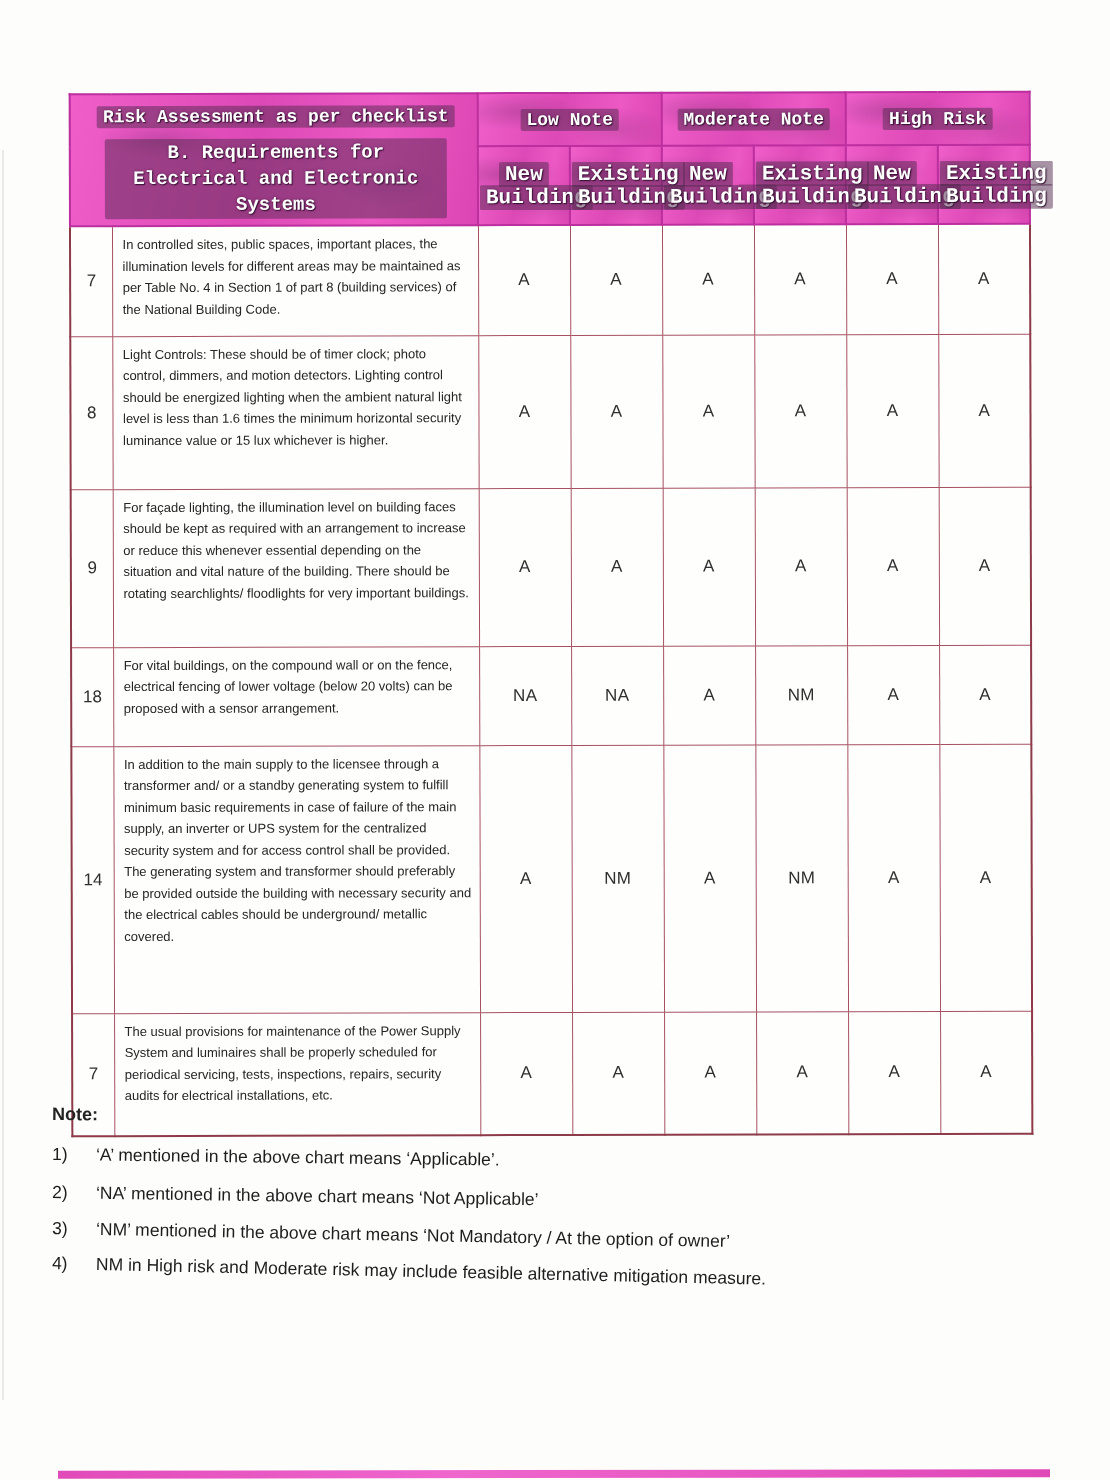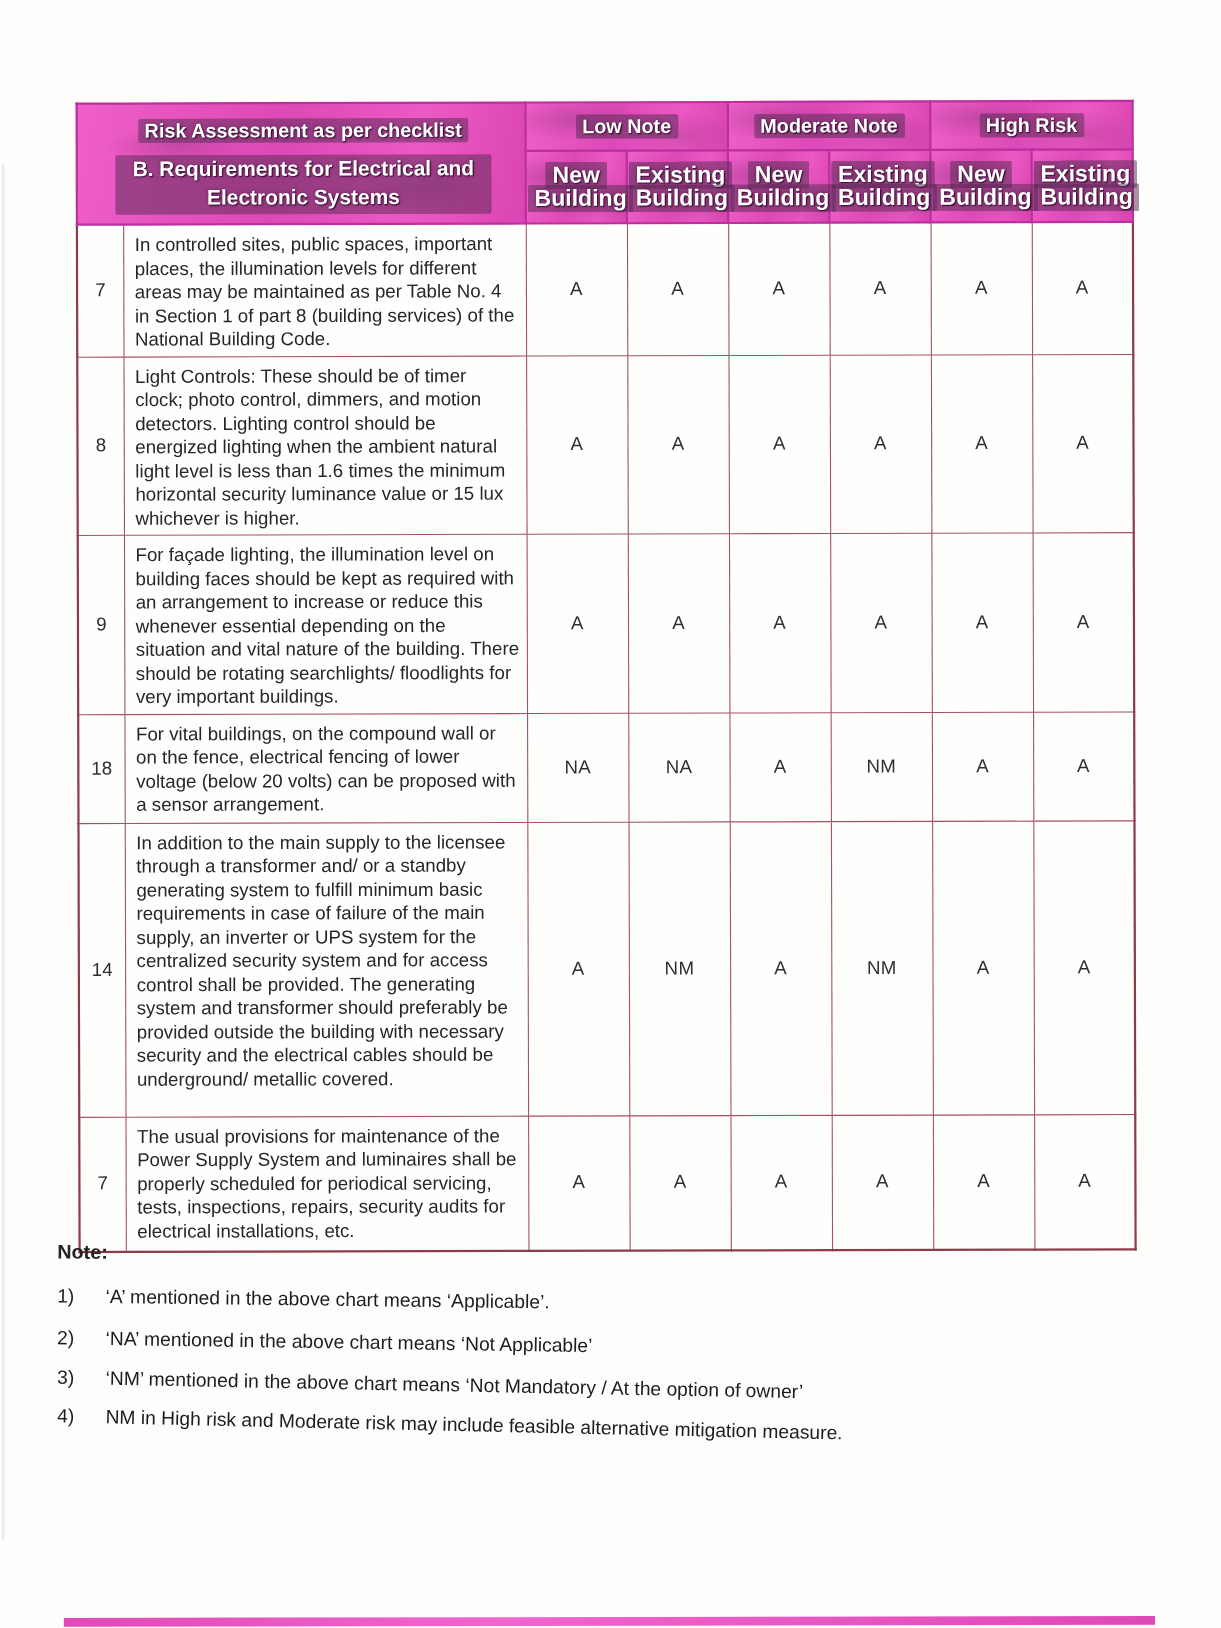--- a/index.html
+++ b/index.html
@@ -31,43 +31,43 @@
       radial-gradient(ellipse 90px 26px at 22% 35%, rgba(110,40,100,0.28), transparent 70%),
       radial-gradient(ellipse 70px 30px at 78% 70%, rgba(120,45,110,0.22), transparent 72%),
       linear-gradient(100deg,#ef5ec9,#dd49b6 45%,#ec58c4 75%,#db45b3);
     color:#fff;font-weight:bold;
     text-shadow:1px 1px 1px rgba(45,12,42,0.85),0 0 3px rgba(45,12,42,0.55);
     vertical-align:middle;text-align:center;
   }
   .chip{
     background:rgba(84,42,80,0.5);
     -webkit-box-decoration-break:clone;box-decoration-break:clone;
-    padding:1px 6px;border-radius:2px;
+    padding:1px 6px;border-radius:2px;font-family:Liberation Mono, monospace;
   }
   th.title-cell{text-align:left;vertical-align:top;padding:6px 4px 6px 6px;}
   .title1{font-size:18px;line-height:24px;margin:3px 0 10px 2px;}
   .title2{font-size:19px;line-height:26px;margin-left:2px;}
   .title2 .chip{display:inline-block;max-width:330px;}
   tr.grow th{height:40px;font-size:18px;}
   tr.srow th{height:62px;font-size:21px;line-height:21px;}
   td.num{
     text-align:center;vertical-align:middle;
     font-size:17px;color:#2e2e2e;
   }
   td.desc{
     vertical-align:top;
     padding:7px 6px 4px 10px;
-    font-size:17px;line-height:21.5px;color:#262626;
+    font-size:13px;line-height:21.5px;color:#262626;
   }
   td.val{
     text-align:center;vertical-align:middle;
     font-size:17px;color:#2f2f2f;letter-spacing:0.3px;
   }
   
-  .notes{position:absolute;left:52px;top:1128px;width:1010px;}
+  .notes{position:absolute;left:52px;top:1104px;width:1010px;}
   .note-head{font-weight:bold;font-size:18px;transform:rotate(0.5deg);transform-origin:left center;}
   .note-item{
     display:flex;align-items:flex-start;
     font-size:17.5px;color:#1d1d1d;
     transform-origin:left center;
   }
   .note-item .nnum{flex:0 0 44px;}
   .n1{margin-top:19px;transform:rotate(0.7deg);}
   .n2{margin-top:17px;transform:rotate(0.85deg);}
   .n3{margin-top:15px;transform:rotate(1.1deg);}

